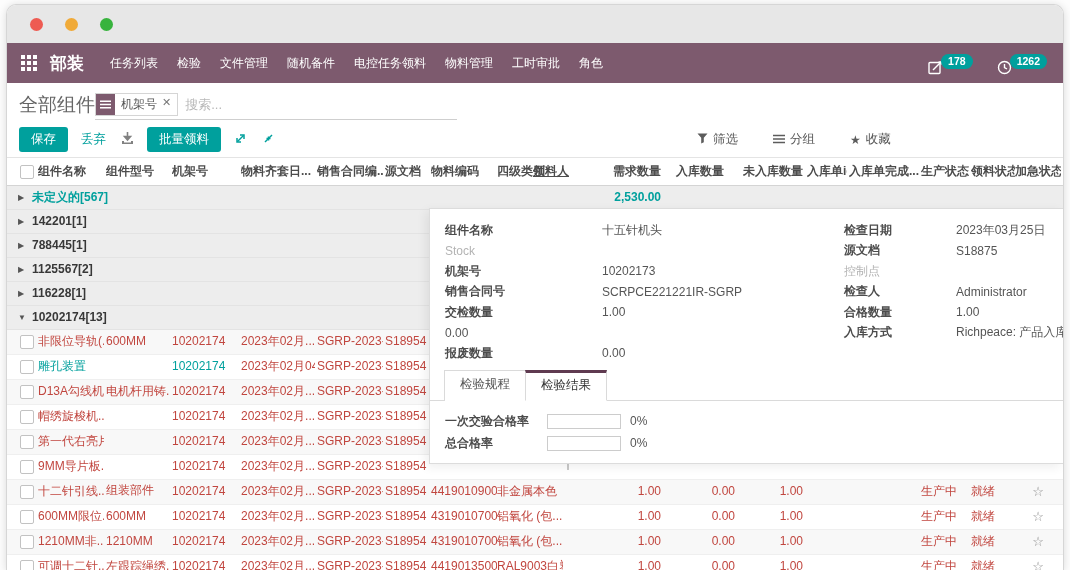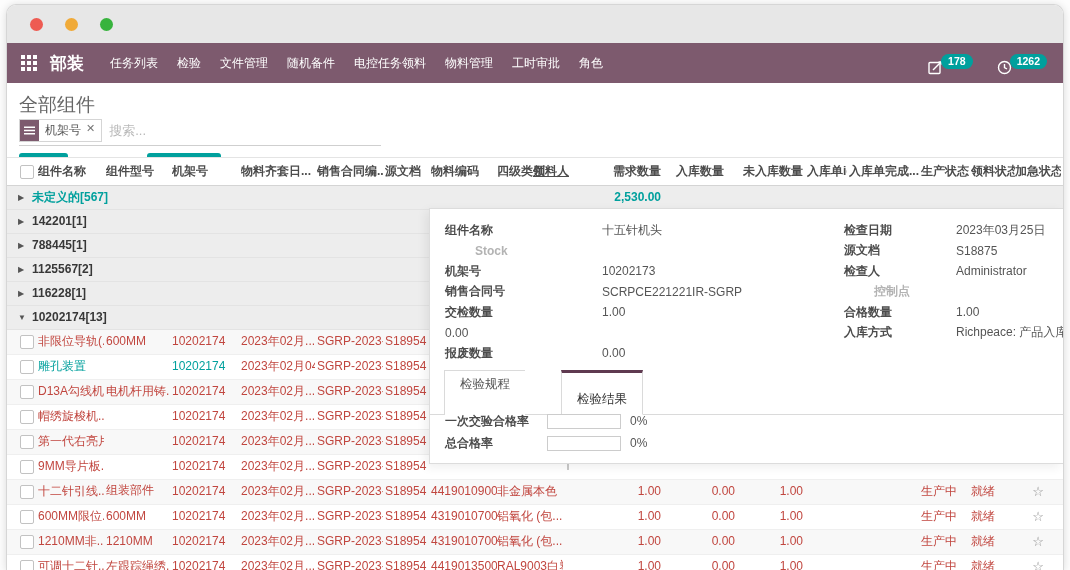--- a/index.html
+++ b/index.html
@@ -17,21 +17,21 @@
   .navbar{height:40px;background:var(--brand);display:flex;align-items:center;color:#fff;padding:0 14px;}
   .brand{font-size:17px;font-weight:bold;margin:0 26px 0 13px;}
   .nav-item{font-size:12px;margin-right:19px;cursor:default;white-space:nowrap;}
   .nav-right{margin-left:auto;display:flex;align-items:center;}
   .nav-ico{display:inline-flex;align-items:center;}
   .badge{background:var(--accent);color:#fff;font-size:10.5px;font-weight:bold;padding:1.5px 7px;
          border-radius:9px;position:relative;top:-6px;left:-2px;}
   .nav-group{display:flex;align-items:flex-end;margin-left:22px;margin-top:8px;}
   
   .control{padding:9px 12px 0 12px;}
-  .cp-top{display:flex;justify-content:space-between;align-items:flex-start;flex-direction:column;}
+  .cp-top{display:flex;align-items:flex-start;}
   .page-title{font-size:19px;color:#666;font-weight:400;}
   .searchbox{width:362px;border-bottom:1px solid #cfcfcf;display:flex;align-items:center;padding-bottom:3px;margin-top:1px;}
   .facet{display:flex;align-items:stretch;border:1px solid #d5d5d5;font-size:12px;background:#fff;}
   .facet-icon{width:19px;background:var(--brand);display:flex;align-items:center;justify-content:center;}
   .facet-label{padding:2px 4px 2px 6px;color:#555;}
   .facet-x{padding:2px 6px 2px 1px;color:#777;font-weight:bold;font-size:11px;cursor:pointer;}
   .search-input{border:none;outline:none;flex:1;font-size:13px;color:#444;padding-left:7px;background:transparent;}
   .search-input::placeholder{color:#b8b8b8;}
   .cp-bottom{display:flex;justify-content:space-between;align-items:center;margin-top:7px;padding-bottom:9px;}
   .btns{display:flex;align-items:center;gap:11px;}
@@ -60,26 +60,26 @@
   .right{text-align:right;}
   .star{color:#8f8f8f;font-size:13px;cursor:pointer;}
   
   .panel{position:absolute;left:422px;top:203px;right:0;height:254px;background:#fff;z-index:6;
          border:1px solid #dcdcdc;border-right:none;box-shadow:-3px 3px 10px rgba(0,0,0,.07);}
   .panel-left{position:absolute;left:15px;top:11px;}
   .panel-right{position:absolute;left:414px;top:11px;}
   .frow{display:flex;height:20.5px;align-items:center;font-size:12px;white-space:nowrap;}
   .flabel{width:157px;font-weight:bold;color:#4c4c4c;flex:none;}
   .panel-right .flabel{width:112px;}
-  .flabel.muted{color:#b3b3b3;font-weight:bold;margin-left:30px;}
+  .flabel.muted{color:#b3b3b3;font-weight:normal;}
   .fvalue{color:#555;}
   .panel-tabs{position:absolute;left:0;top:161px;right:0;border-bottom:1px solid #dadada;padding-left:14px;display:flex;}
   .tab{font-size:12.5px;color:#555;padding:5px 15px 6px 15px;border:1px solid #dadada;border-bottom:none;
        background:#fff;margin-bottom:-1px;cursor:pointer;}
-  .tab.active{border-top:3px solid #5f3a50;padding-top:18px;color:#333;border-bottom:1px solid #fff;margin-left:36px;}
+  .tab.active{border-top:3px solid #5f3a50;padding-top:4px;color:#333;border-bottom:1px solid #fff;}
   .tab:not(.active){border-right:none;}
   .panel-results{position:absolute;left:15px;top:201px;}
   .rrow{display:flex;align-items:center;height:22px;font-size:12px;}
   .rlabel{width:102px;font-weight:bold;color:#4c4c4c;flex:none;}
   .rbar{width:72px;height:13px;border:1px solid #ccc;background:#fff;margin-right:9px;}
   .rval{color:#555;}
   .tick{position:absolute;left:560px;top:451px;width:2px;height:14px;background:#c9c9c9;z-index:4;}
 </style>
 </head>
 <body style="--accent: #00a09d; --brand: #7d5a6e; --danger: #c1463f;">
@@ -427,26 +427,26 @@
     <div class="panel-right" id="panel-right">
         <div class="frow">
           <span class="flabel">检查日期</span>
           <span class="fvalue">2023年03月25日</span>
         </div>
         <div class="frow">
           <span class="flabel">源文档</span>
           <span class="fvalue">S18875</span>
         </div>
         <div class="frow">
+          <span class="flabel muted">控制点</span>
+          <span class="fvalue"></span>
+        </div>
+        <div class="frow">
           <span class="flabel">检查人</span>
           <span class="fvalue teal-link">Administrator</span>
-        </div>
-        <div class="frow">
-          <span class="flabel muted">控制点</span>
-          <span class="fvalue"></span>
         </div>
         <div class="frow">
           <span class="flabel">合格数量</span>
           <span class="fvalue">1.00</span>
         </div>
         <div class="frow">
           <span class="flabel">入库方式</span>
           <span class="fvalue teal-link">Richpeace: 产品入库</span>
         </div>
       </div>

